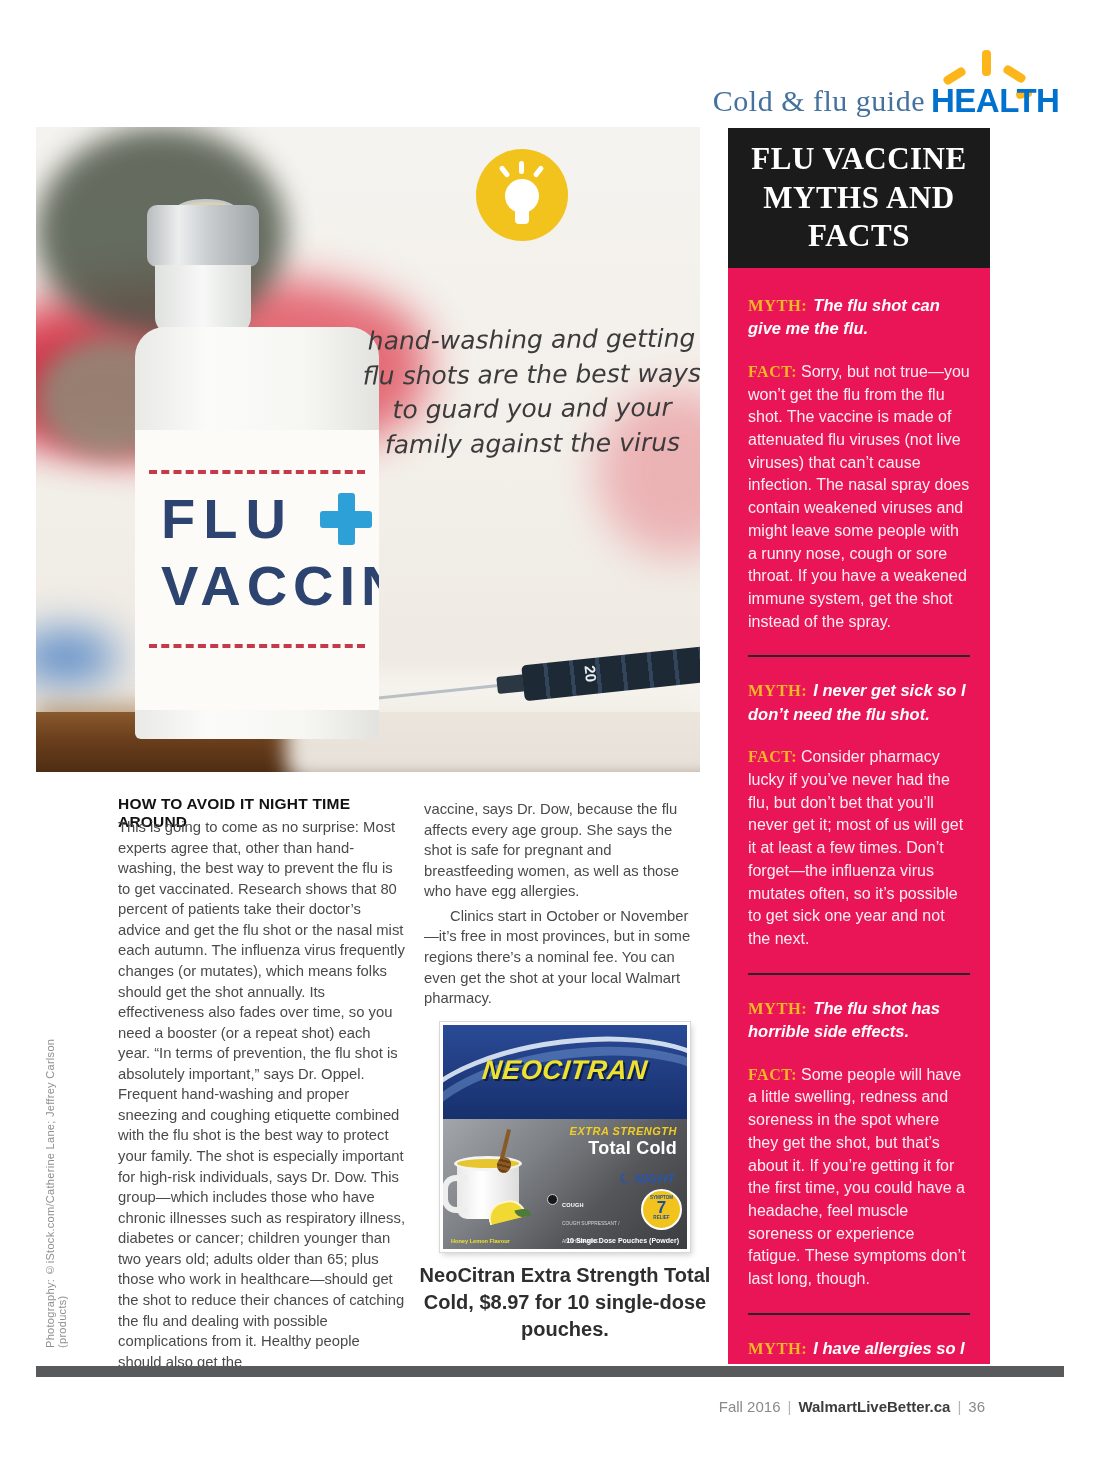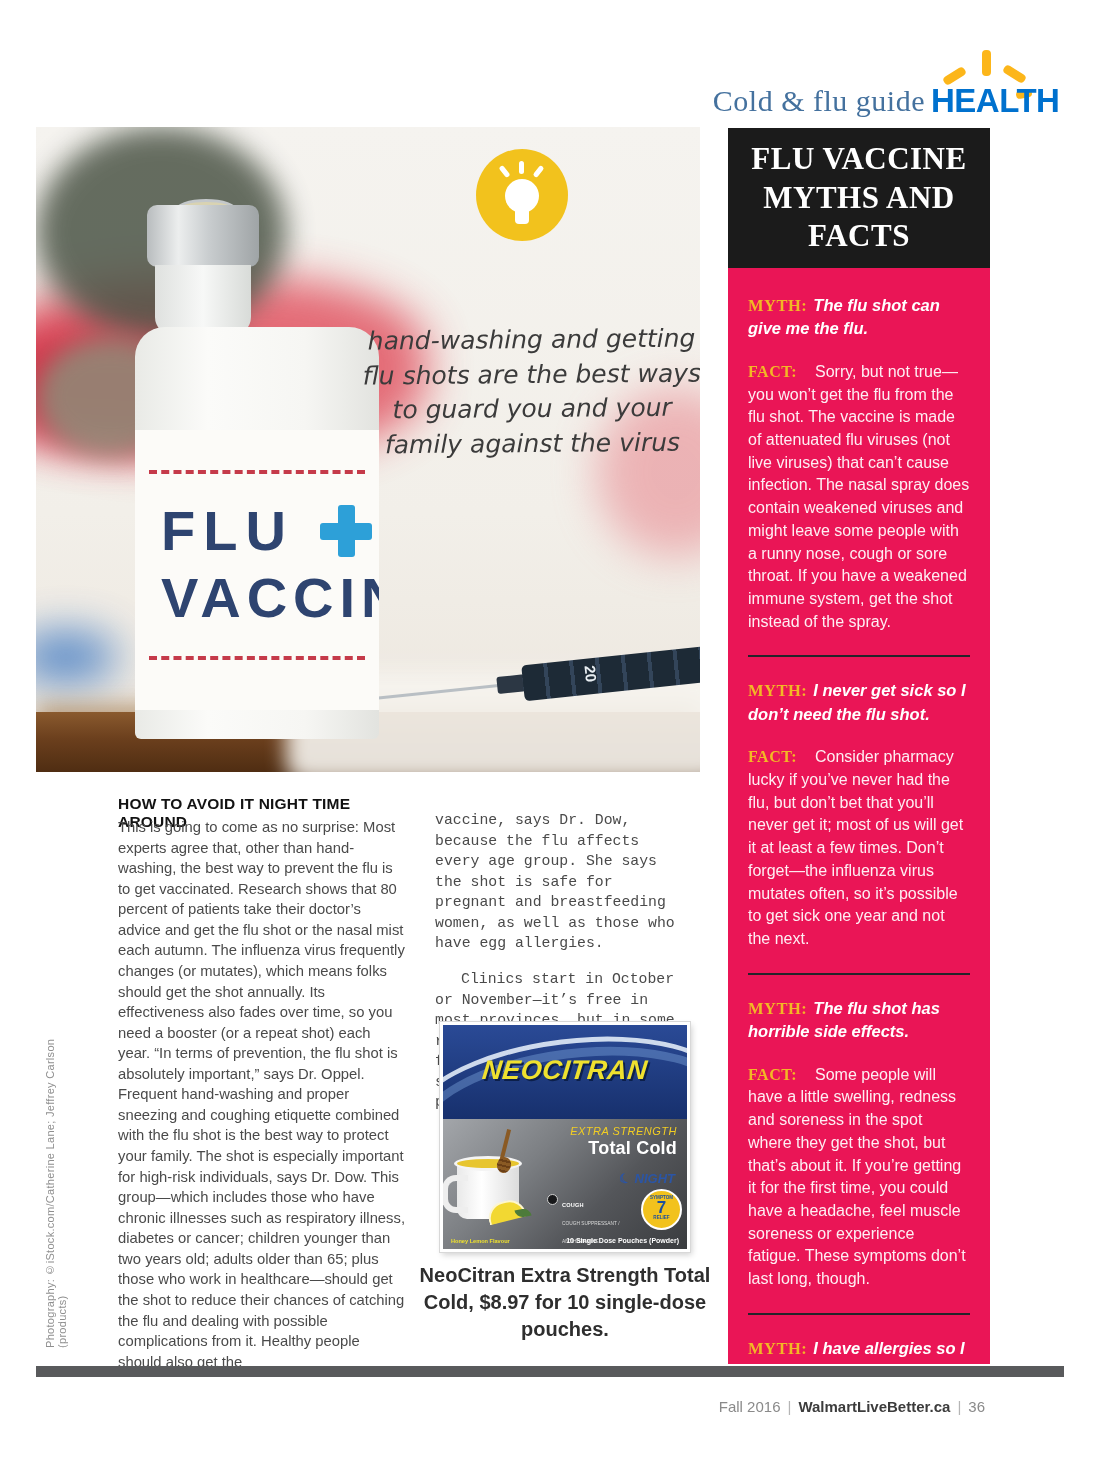--- a/index.html
+++ b/index.html
@@ -47,21 +47,21 @@
        background:#d9d3b2;border:3px solid #c4c8ca;}
   .neck{position:absolute;left:119px;top:138px;width:96px;height:70px;
        background:linear-gradient(90deg,#dfe1df 0%,#f7f8f7 50%,#d8dbd8 100%);
        border-radius:0 0 18px 18px;}
   .vialbody{position:absolute;left:99px;top:200px;width:244px;height:412px;border-radius:30px 30px 6px 6px;
        background:linear-gradient(90deg,#e9eae6 0%,#fbfbf9 30%,#f6f6f3 70%,#e2e3df 100%);}
   .label{position:absolute;left:0;top:103px;width:244px;height:280px;background:#fcfbf8;overflow:hidden;}
   .dash{height:0;border-top:4px dashed #c53a4a;margin:0 14px;}
   .dash.top{margin-top:40px;}
   .dash.bot{margin-top:26px;}
-  .vrow{display:flex;align-items:center;gap:26px;padding-left:26px;margin-top:24px;}
+  .vrow{display:flex;align-items:center;gap:26px;padding-left:26px;margin-top:12px;}
   .vline1{font-size:56px;font-weight:bold;color:#2e4470;letter-spacing:8px;}
   .cross{position:relative;width:52px;height:52px;}
   .cross i{position:absolute;background:#2da0d8;border-radius:3px;}
   .cross i:first-child{left:0;top:18px;width:52px;height:17px;}
   .cross i:last-child{left:18px;top:0;width:17px;height:52px;}
   .vline2{font-size:56px;font-weight:bold;color:#2e4470;letter-spacing:6px;padding-left:26px;white-space:nowrap;margin-top:2px;}
 
   
   .badge{position:absolute;left:440px;top:22px;width:92px;height:92px;border-radius:50%;background:#F2C21D;}
   .bulb{position:absolute;left:29px;top:30px;width:34px;height:34px;border-radius:50%;background:#fff;}
@@ -77,46 +77,46 @@
   
   .titlebox{position:absolute;left:728px;top:128px;width:262px;height:140px;background:#1b1b1b;
      display:flex;align-items:center;justify-content:center;text-align:center;
      font-family:"Liberation Serif",serif;font-weight:bold;font-size:31px;line-height:1.25;color:#fff;letter-spacing:.5px;}
   .pink{position:absolute;left:728px;top:268px;width:262px;height:1096px;background:#EA1556;
      padding:26px 20px 0 20px;box-sizing:border-box;overflow:hidden;}
   .msec{margin:0;}
   .mline{font-size:16.5px;font-weight:bold;font-style:italic;color:#ffffff;line-height:1.42;margin:0 0 20px 0;}
   .mlabel{font-family:"Liberation Serif",serif;font-weight:bold;font-style:normal;color:#F2B825;letter-spacing:.5px;margin-right:6px;}
   .fline{font-size:16px;color:rgba(255,255,255,.93);line-height:1.42;margin:0;}
-  .flabel{font-family:"Liberation Serif",serif;font-weight:bold;color:#F2B825;letter-spacing:.5px;margin-right:18px;}
+  .flabel{font-family:"Liberation Serif",serif;font-weight:bold;color:#F2B825;letter-spacing:.5px;margin-right:4px;}
   .divider{height:0;border-top:2px solid #24242a;margin:22px 0 22px 0;}
 
   
   .heading{position:absolute;left:118px;top:795px;width:287px;font-size:15.5px;font-weight:bold;color:#121212;letter-spacing:.2px;}
   .col1{position:absolute;left:118px;top:817px;width:287px;font-size:14.8px;line-height:1.39;color:#4a4a4a;}
   .col2{position:absolute;left:420px;top:795px;width:287px;font-size:14.8px;line-height:1.39;color:#4a4a4a;}
-  .col2 p{margin:15px;font-family:Liberation Mono, monospace;}
+  .col2 p{margin:4px;}
   .col2 p+p{text-indent:26px;}
 
   
   .prod{position:absolute;left:440px;top:1022px;width:250px;height:230px;background:#fff;
         box-shadow:0 0 0 1px #d8d8d8, 2px 3px 6px rgba(0,0,0,.18);}
   .pnavy{position:absolute;left:3px;top:3px;width:244px;height:94px;overflow:hidden;
         background:linear-gradient(180deg,#2a4a96 0%,#17306d 80%,#122títí458 100%);}
   .pnavy{background:linear-gradient(180deg,#2a4a96 0%,#17306d 100%);}
   .swoosh{position:absolute;left:-34px;top:14px;width:310px;height:120px;border:5px solid rgba(225,235,247,.9);
         border-radius:50%;transform:rotate(-7deg);}
   .swoosh2{position:absolute;left:-28px;top:24px;width:300px;height:116px;border:9px solid rgba(120,160,215,.45);
         border-radius:50%;transform:rotate(-7deg);}
   .plogo{position:absolute;left:0;top:30px;width:100%;text-align:center;font-size:27px;font-weight:bold;
         font-style:italic;color:#EFE12F;transform:skewX(-6deg);text-shadow:2px 2px 0 #0c1f4a;letter-spacing:.5px;}
   .pgray{position:absolute;left:3px;top:97px;width:244px;height:130px;overflow:hidden;
         background:linear-gradient(135deg,#a3a6aa 0%,#7c7f83 35%,#54565a 65%,#332029 200%);
         background:linear-gradient(135deg,#a3a6aa 0%,#7c7f83 35%,#54565a 65%,#3a3c3f 100%);}
-  .pstrength{position:absolute;right:10px;top:6px;font-size:11px;font-weight:normal;font-style:italic;color:#F2CE23;letter-spacing:.5px;}
+  .pstrength{position:absolute;right:10px;top:6px;font-size:11px;font-weight:bold;font-style:italic;color:#F2CE23;letter-spacing:.5px;}
   .pname{position:absolute;right:10px;top:19px;font-size:18px;font-weight:bold;color:#fff;letter-spacing:.2px;}
   .pnight{position:absolute;right:12px;top:52px;font-size:13px;font-weight:bold;font-style:italic;color:#2b55a5;}
   .moon{display:inline-block;transform:rotate(-20deg);font-style:normal;}
   .bene{position:absolute;left:104px;top:74px;width:96px;}
   .brow{display:flex;gap:4px;margin-bottom:4px;}
   .bdot{width:9px;height:9px;border-radius:50%;background:#17181a;border:1px solid #cfcfcf;flex:none;margin-top:1px;}
   .btxt .t{font-size:5.6px;font-weight:bold;color:#fff;line-height:1.25;letter-spacing:.2px;}
   .btxt .s{font-size:4.8px;color:#d8d8d8;line-height:1.2;}
   .sbadge{position:absolute;right:5px;top:70px;width:41px;height:41px;border-radius:50%;background:#F2C21D;
         border:2px solid #fff;text-align:center;box-sizing:border-box;}

